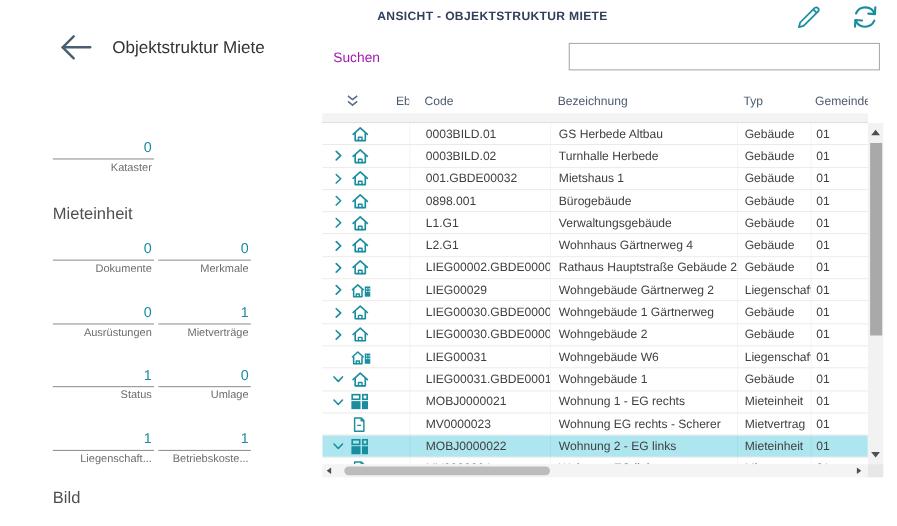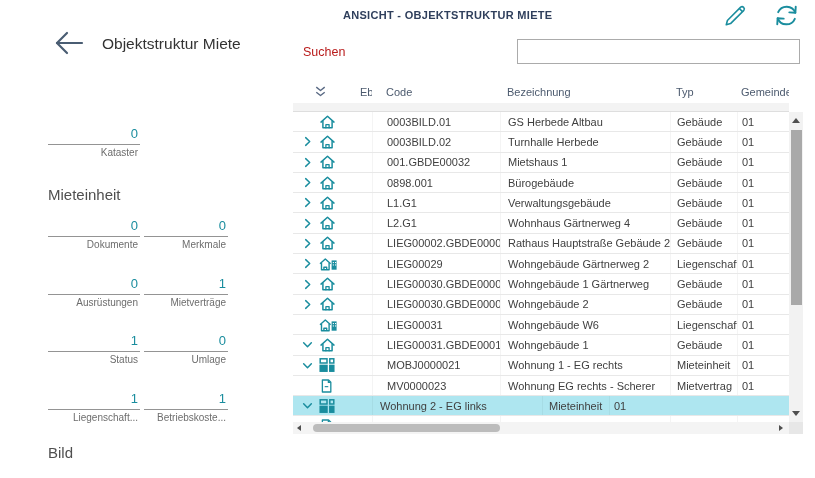--- a/index.html
+++ b/index.html
@@ -21,21 +21,21 @@
   .tile-label { font-size:10px; color:#6d6d6d; text-align:right; padding:2px 2px 0 0; white-space:nowrap; overflow:hidden; }
   .side-scroll { position:absolute; left:277px; top:124px; width:13px; height:352px; background:#f7f7f7; }
   .side-scroll .thumb { position:absolute; left:1px; top:113px; width:11px; height:129px; background:#bfbfbf; }
   .tri-up { width:0; height:0; border-left:4px solid transparent; border-right:4px solid transparent; border-bottom:5px solid #4f4f4f; position:absolute; left:2px; top:5px; }
   .tri-down { width:0; height:0; border-left:4px solid transparent; border-right:4px solid transparent; border-top:5px solid #4f4f4f; position:absolute; left:2px; bottom:5px; }
   
   .panel { position:absolute; left:293px; top:0; width:522px; height:478px; background:#fff; }
   .caption { position:absolute; left:10px; top:9px; font-size:11px; font-weight:600; letter-spacing:.3px; color:var(--navy);margin-left:40px; }
   .icon-btn { position:absolute; top:2px; width:30px; height:30px; background:none; border:none; cursor:pointer; padding:0; }
   .btn-edit { left:427px; } .btn-refresh { left:478px; }
-  .search-label { position:absolute; left:10px; top:45px; font-size:12.5px; color:#b91c1c; }
+  .search-label { position:absolute; left:10px; top:45px; font-size:12.5px; color:#a21caf; }
   .search-input { position:absolute; left:224px; top:39px; width:283px; height:25px; border:1px solid #ababab; background:#fff; font-size:12px; padding:0 6px; outline:none; border-radius:0; font-family:inherit; }
   
   .grid-head { position:absolute; left:0; top:81px; width:496px; height:22px; display:flex; font-size:11px; color:#4c5a6e; }
   .grid-head > div { display:flex; align-items:center; overflow:hidden; white-space:nowrap; cursor:pointer; }
   .hc-ebene { width:79px;gap:26px; } .hc-code { width:128px; padding-left:14px; } .hc-bez { width:170px; padding-left:7px; }
   .hc-typ { width:67px; padding-left:6px; } .hc-gem { width:52px; padding-left:4px; }
   .collapse-all { margin:0 6px 0 20px; display:inline-flex; cursor:pointer; }
   .grid-strip { position:absolute; left:0; top:103px; width:496px; height:9px; background:#f3f3f3; border-bottom:1px solid #dedede; }
   .grid-body { position:absolute; left:0; top:112px; width:496px; height:310px; overflow:hidden; }
   .trow { display:flex; height:20.3px; align-items:center; border-bottom:1px solid #e8e8e8; font-size:11px; color:#404040; cursor:pointer; background:#fff; }
@@ -435,20 +435,21 @@
           </svg>
         </div>
         <div class="c-icon">
           <svg width="16" height="16" viewBox="0 0 16 16" fill="none" stroke="#1a8d9e" stroke-width="1.5">
             <rect x="1.2" y="1.8" width="6.8" height="4.2"></rect>
             <rect x="10.8" y="1.8" width="4" height="4.2"></rect>
             <rect x="1.2" y="8.4" width="6.8" height="5.8" fill="#1a8d9e"></rect>
             <rect x="10.8" y="8.4" width="4" height="5.8" fill="#1a8d9e"></rect>
           </svg>
         </div>
+        <div class="c-code">MOBJ0000022</div>
         <div class="c-bez">Wohnung 2 - EG links</div>
         <div class="c-typ">Mieteinheit</div>
         <div class="c-gem">01</div>
       </div>
       <div class="trow partial">
         <div class="c-chev"></div>
         <div class="c-icon">
           <svg width="15" height="16" viewBox="0 0 16 16" fill="none" stroke="#1a8d9e" stroke-width="1.4" stroke-linejoin="round">
             <path d="M3.6 1.6h6.6l2.4 2.4v10.4H3.6z"></path>
             <path d="M10 1.8v2.4h2.4"></path>

